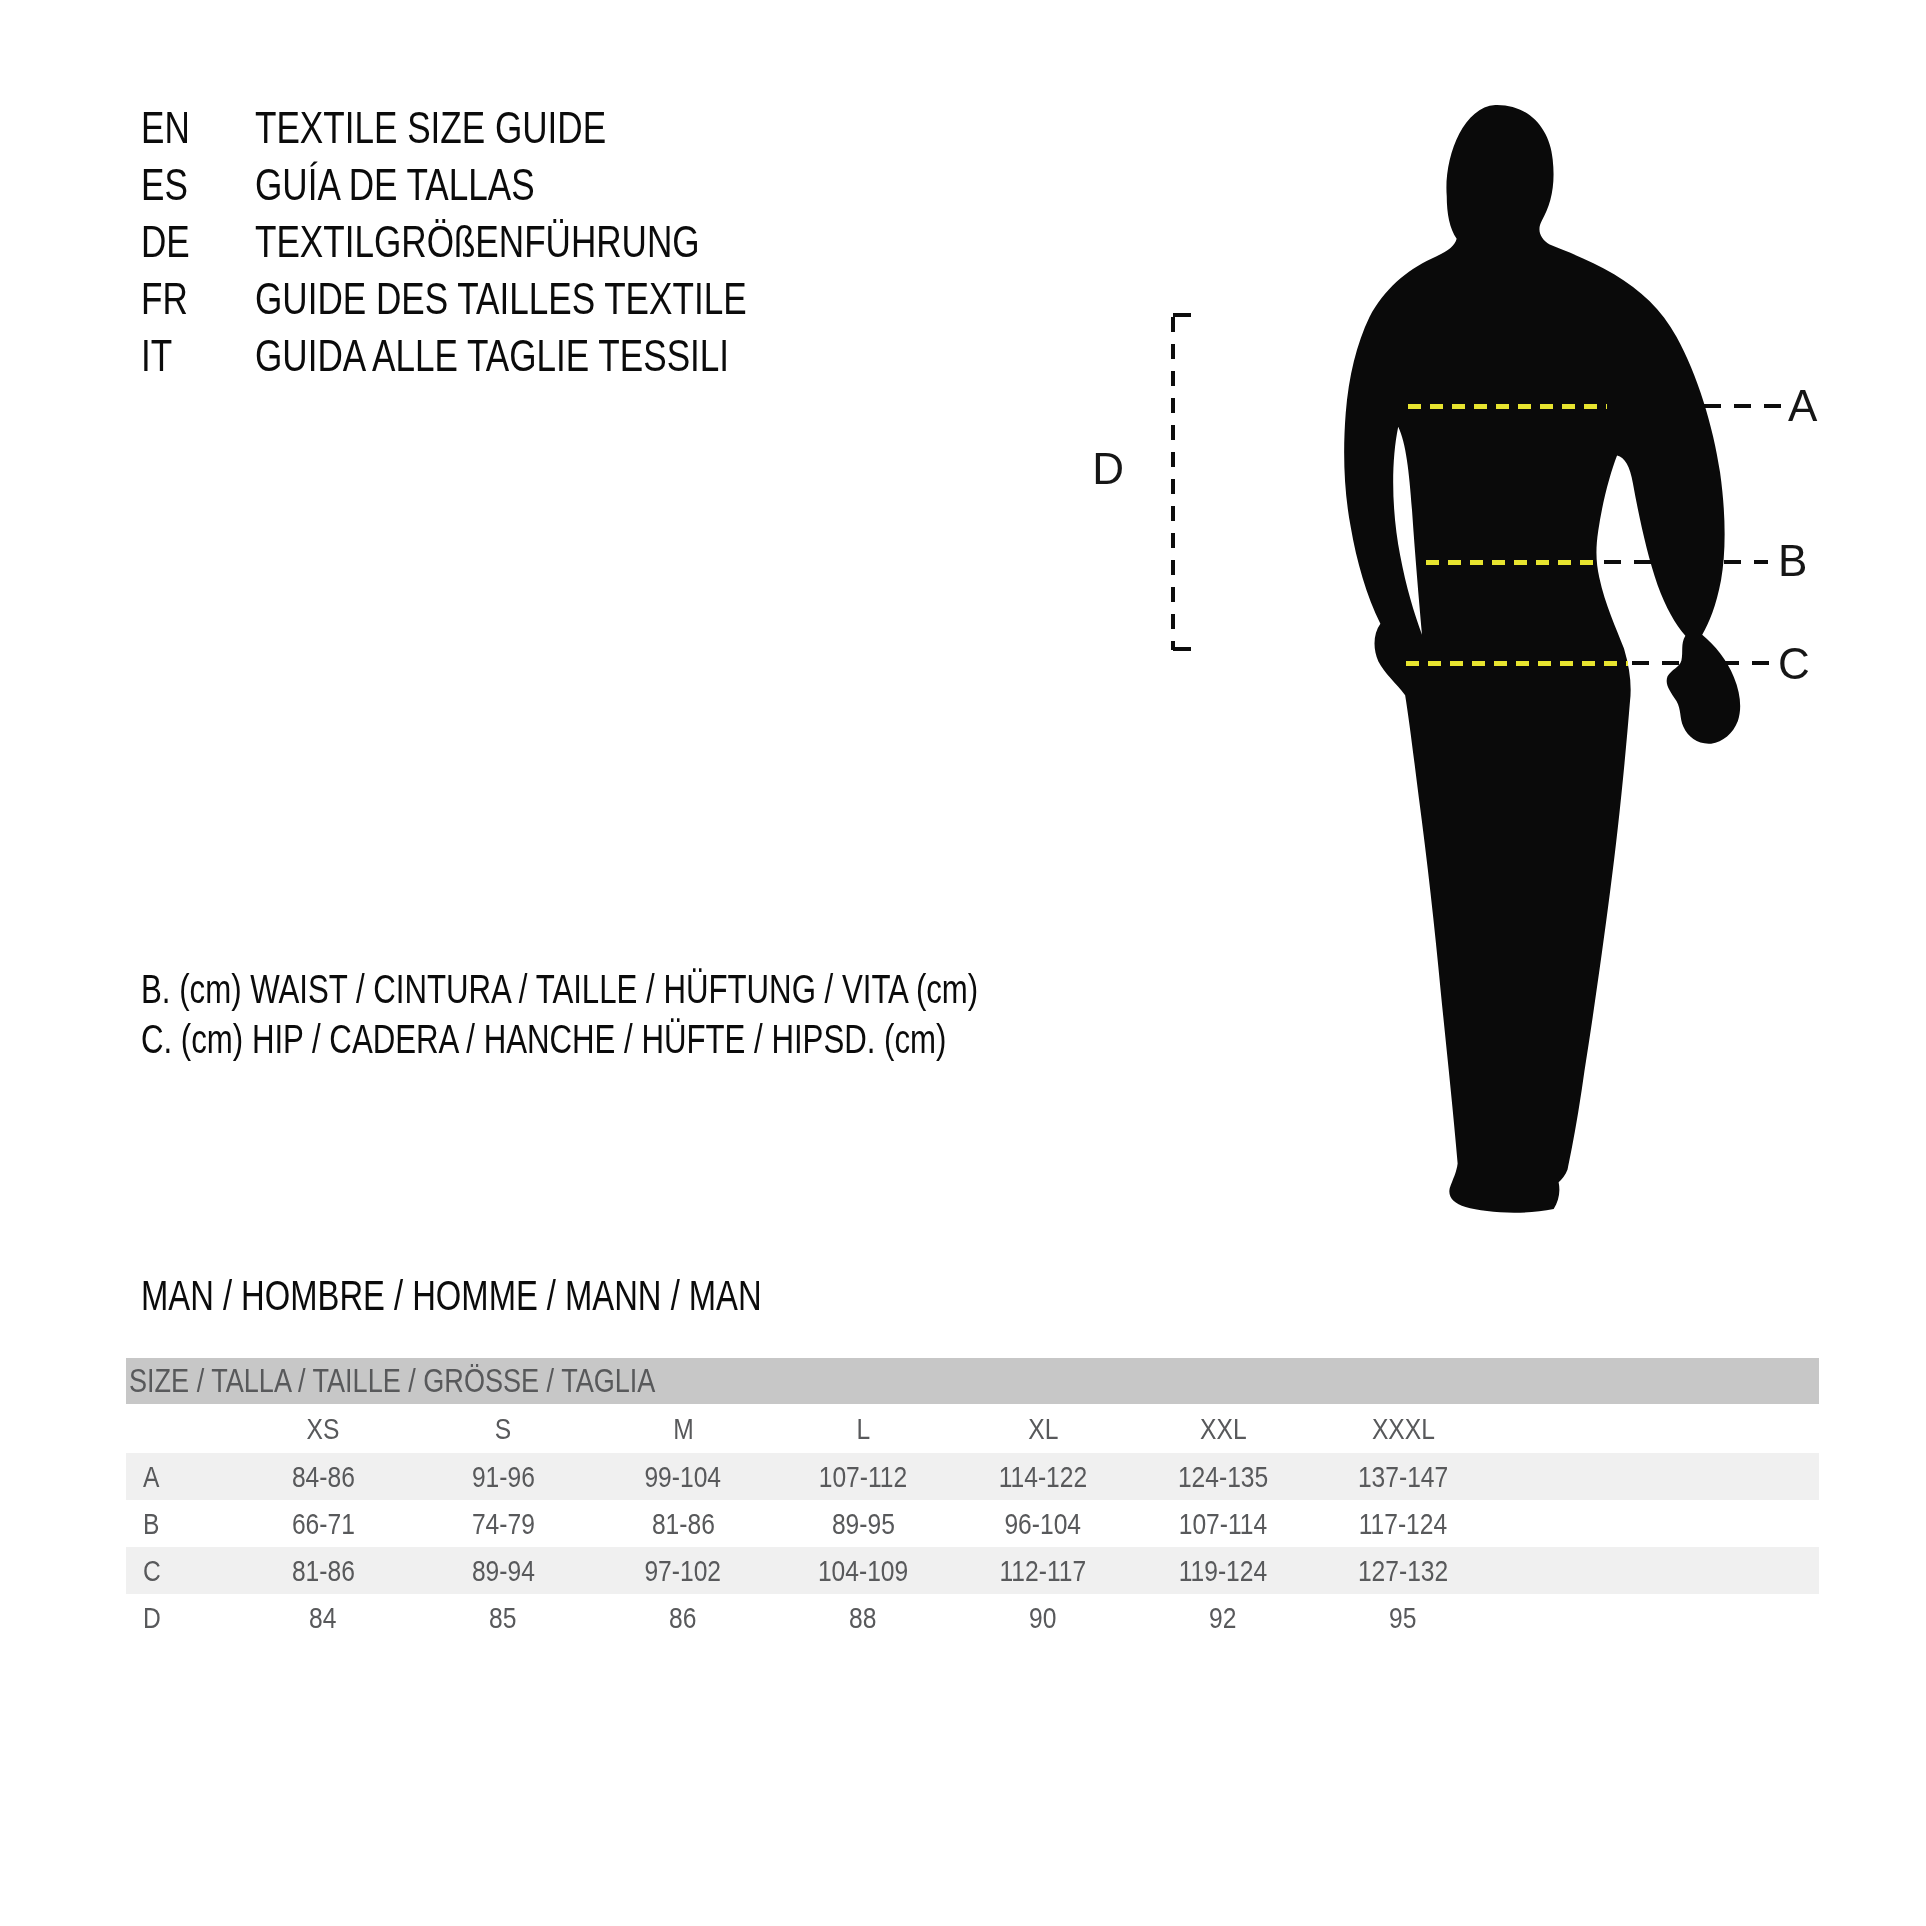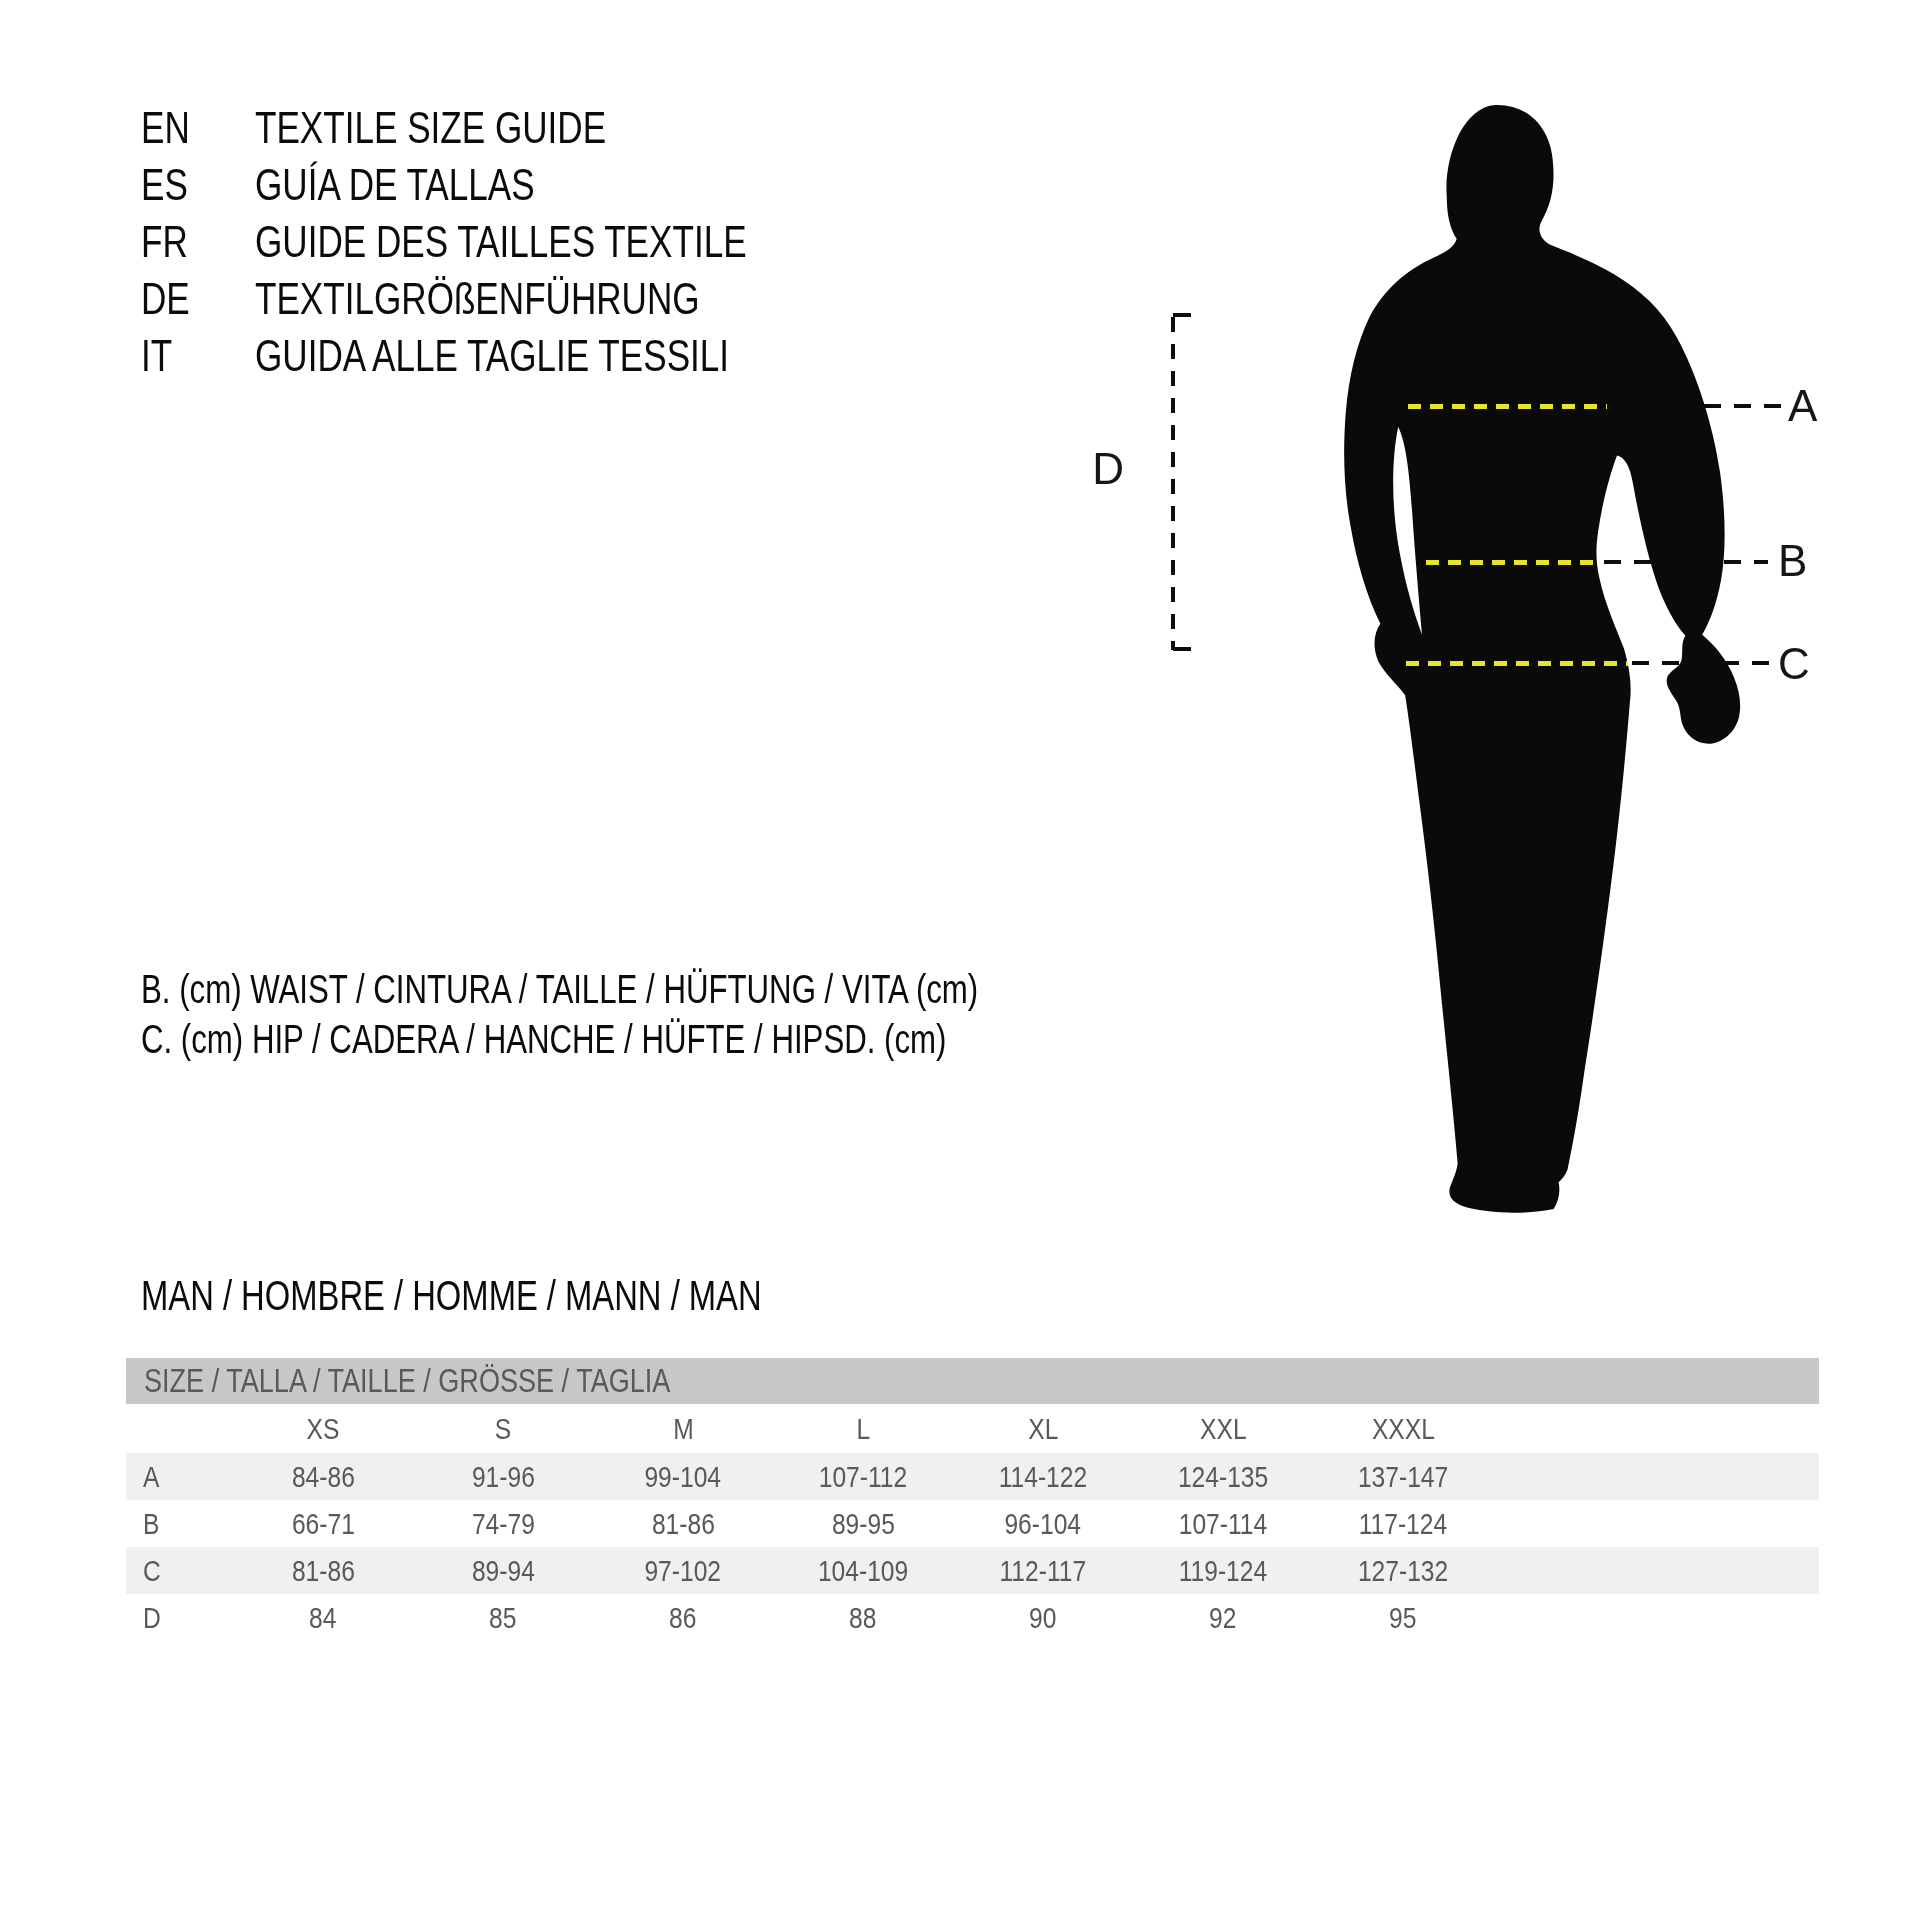--- a/index.html
+++ b/index.html
@@ -19,21 +19,21 @@
 
   
   .measure-block { position:absolute; left:141px; top:964px; }
   .measure-line { height:50px; line-height:50px; font-size:40px; }
 
   
   .section-title { position:absolute; left:141px; top:1273px; height:46px; line-height:46px; font-size:42px; }
 
   
   .size-table { position:absolute; left:126px; top:1358px; width:1693px; font-size:30px; color:#58595b; }
-  .tbl-header { height:46px; line-height:46px; padding-left:18px; font-size:33px; box-sizing:border-box; }
+  .tbl-header { height:46px; line-height:46px; padding-left:3px; font-size:33px; box-sizing:border-box; }
   .tbl-row { display:flex; align-items:flex-start; }
   .cell-label { width:90px; flex:0 0 90px; padding-left:17px; box-sizing:content-box; }
   .cell { width:180px; flex:0 0 180px; text-align:center; }
   .size-head-row { height:49px; line-height:49px; }
   .data-row { height:47px; line-height:47px; }
 
   
   .fig-layer { position:absolute; left:0; top:0; width:1927px; height:1927px; pointer-events:none; }
   .dash-h-black { position:absolute; height:4px;
     background:repeating-linear-gradient(90deg,#0d0d0d 0 17px,transparent 17px 30px); z-index:1; }
@@ -53,26 +53,26 @@
   <div class="lang-block">
       <div class="lang-row">
         <span class="lang-code"><span class="cond">EN</span></span>
         <span class="cond">TEXTILE SIZE GUIDE</span>
       </div>
       <div class="lang-row">
         <span class="lang-code"><span class="cond">ES</span></span>
         <span class="cond">GUÍA DE TALLAS</span>
       </div>
       <div class="lang-row">
+        <span class="lang-code"><span class="cond">DE</span></span>
+        <span class="cond">TEXTILGRÖßENFÜHRUNG</span>
+      </div>
+      <div class="lang-row">
         <span class="lang-code"><span class="cond">FR</span></span>
         <span class="cond">GUIDE DES TAILLES TEXTILE</span>
-      </div>
-      <div class="lang-row">
-        <span class="lang-code"><span class="cond">DE</span></span>
-        <span class="cond">TEXTILGRÖßENFÜHRUNG</span>
       </div>
       <div class="lang-row">
         <span class="lang-code"><span class="cond">IT</span></span>
         <span class="cond">GUIDA ALLE TAGLIE TESSILI</span>
       </div>
     </div>
 
   <div class="fig-layer">
     <div class="dash-h-black" style="left:1614px; top:404px; width:174px;"></div>
     <div class="dash-h-black" style="left:1604px; top:560px; width:164px;"></div>

